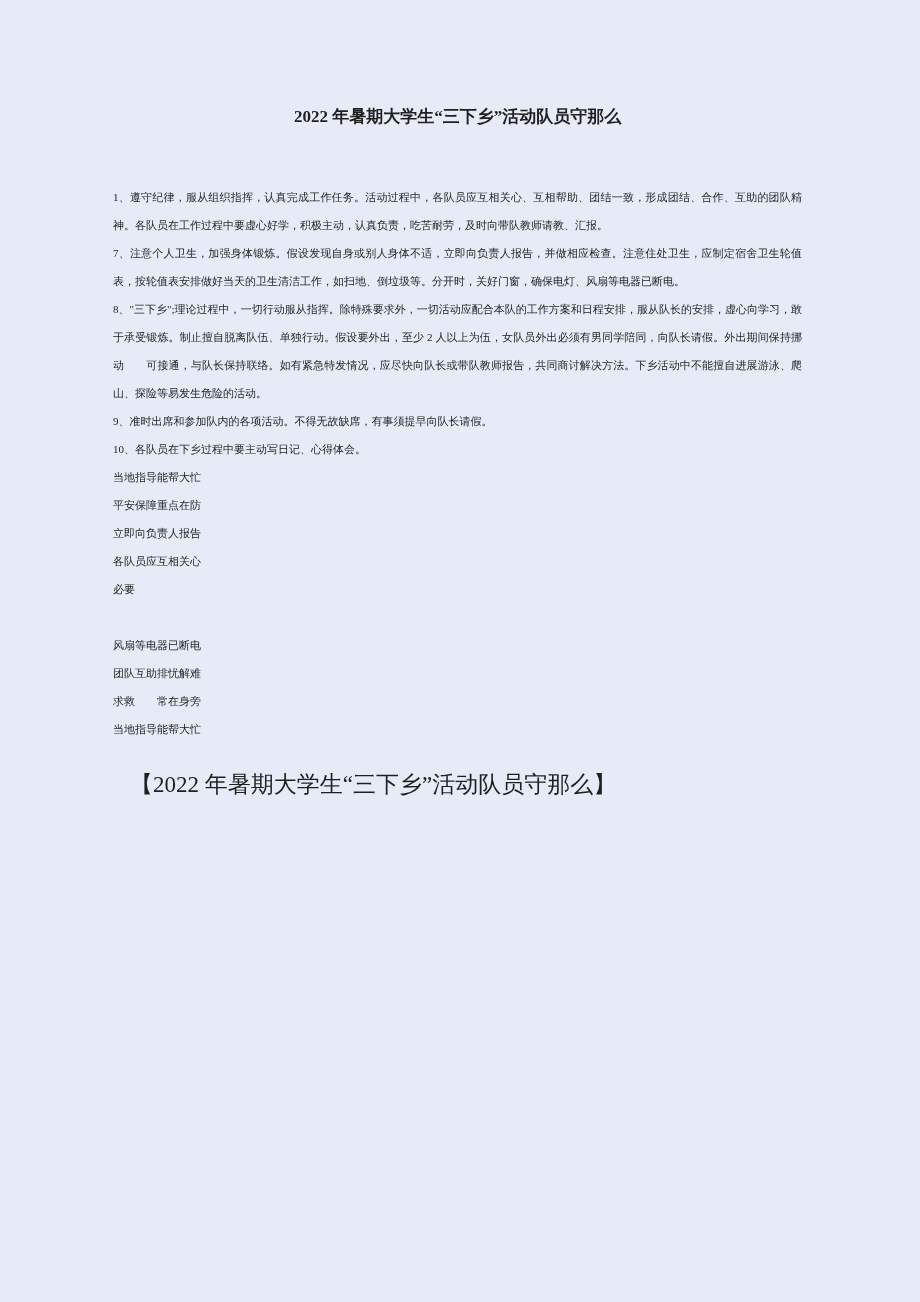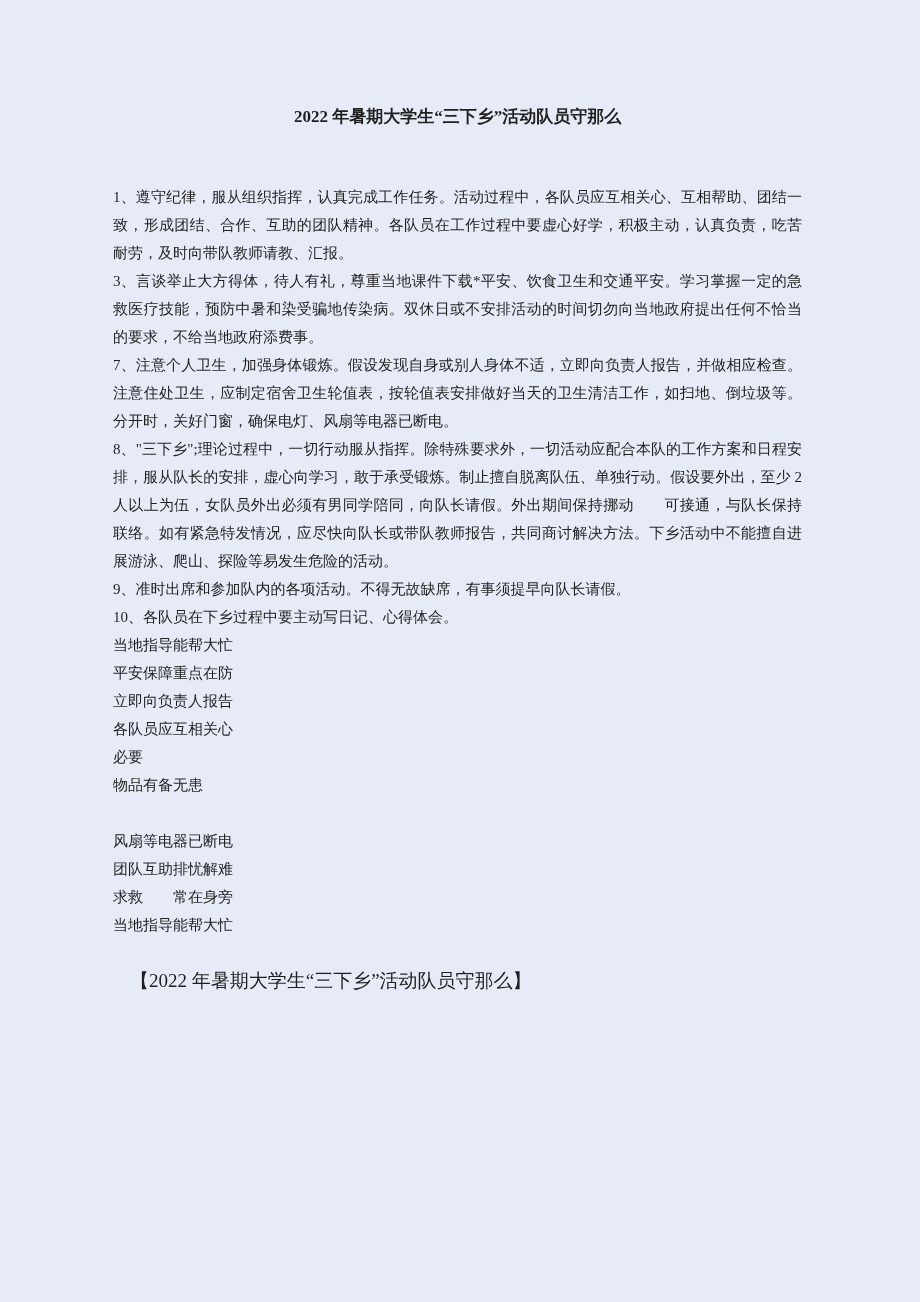--- a/index.html
+++ b/index.html
@@ -19,52 +19,50 @@
   }
   .doc-title {
     margin: 0 0 52px 0;
     font-size: 17px;
     font-weight: 600;
     line-height: 28px;
     text-align: center;
   }
   .doc-para {
     margin: 0;
-    font-size: 15px;
+    font-size: 11px;
     line-height: 28px;
     text-align: justify;
     word-break: normal;
   }
   .doc-para:empty { min-height: 28px; }
   .doc-footer {
     margin: 0;
-    font-size: 19px;
+    font-size: 23px;
     line-height: 28px;
     text-indent: 17px;
   }
 </style>
 </head>
 <body>
 
 <div class="page">
   <h1 class="doc-title">2022 年暑期大学生“三下乡”活动队员守那么</h1>
 
   <div>
       <p class="doc-para">1、遵守纪律，服从组织指挥，认真完成工作任务。活动过程中，各队员应互相关心、互相帮助、团结一致，形成团结、合作、互助的团队精神。各队员在工作过程中要虚心好学，积极主动，认真负责，吃苦耐劳，及时向带队教师请教、汇报。</p>
-      <p class="doc-para">3、言谈举止大方得体，待人有礼，尊重当地课件下载*平安、饮食卫生和交通平安。学习掌握一定的急救医疗技能，预防中暑和染受骗地传染病。双休日或不安排活动的时间切勿向当地政府提出任何不恰当的要求，不给当地政府添费事。</p>
       <p class="doc-para">7、注意个人卫生，加强身体锻炼。假设发现自身或别人身体不适，立即向负责人报告，并做相应检查。注意住处卫生，应制定宿舍卫生轮值表，按轮值表安排做好当天的卫生清洁工作，如扫地、倒垃圾等。分开时，关好门窗，确保电灯、风扇等电器已断电。</p>
       <p class="doc-para">8、"三下乡";理论过程中，一切行动服从指挥。除特殊要求外，一切活动应配合本队的工作方案和日程安排，服从队长的安排，虚心向学习，敢于承受锻炼。制止擅自脱离队伍、单独行动。假设要外出，至少 2 人以上为伍，女队员外出必须有男同学陪同，向队长请假。外出期间保持挪动　　可接通，与队长保持联络。如有紧急特发情况，应尽快向队长或带队教师报告，共同商讨解决方法。下乡活动中不能擅自进展游泳、爬山、探险等易发生危险的活动。</p>
       <p class="doc-para">9、准时出席和参加队内的各项活动。不得无故缺席，有事须提早向队长请假。</p>
       <p class="doc-para">10、各队员在下乡过程中要主动写日记、心得体会。</p>
       <p class="doc-para">当地指导能帮大忙</p>
       <p class="doc-para">平安保障重点在防</p>
       <p class="doc-para">立即向负责人报告</p>
       <p class="doc-para">各队员应互相关心</p>
       <p class="doc-para">必要</p>
-      <p class="doc-para">物品有备无患</p>
       <p class="doc-para"></p>
       <p class="doc-para">风扇等电器已断电</p>
       <p class="doc-para">团队互助排忧解难</p>
       <p class="doc-para">求救　　常在身旁</p>
       <p class="doc-para">当地指导能帮大忙</p>
       <p class="doc-para"></p>
     </div>
 
   <p class="doc-footer">【2022 年暑期大学生“三下乡”活动队员守那么】</p>
 </div>

